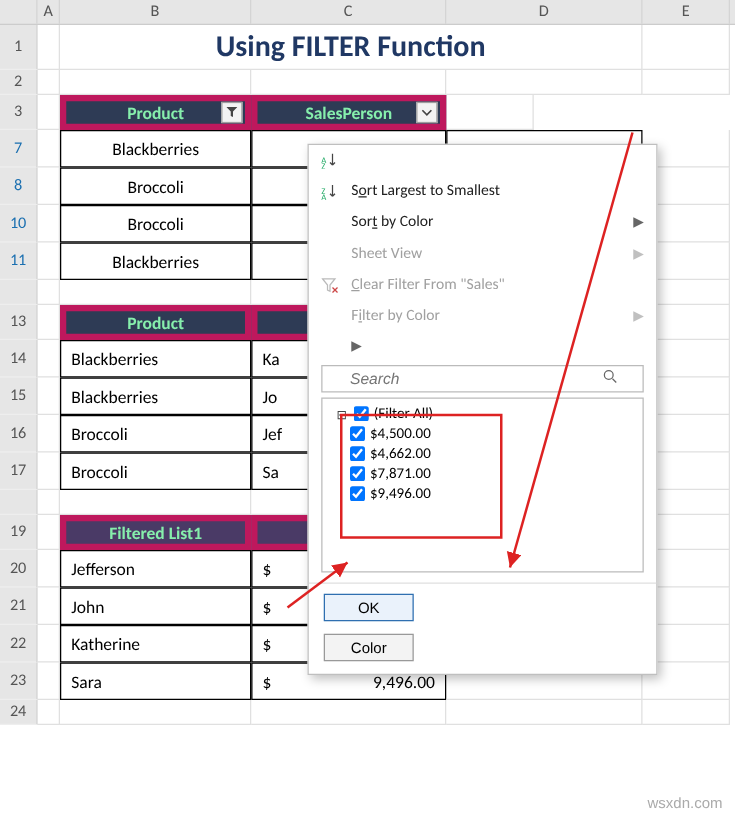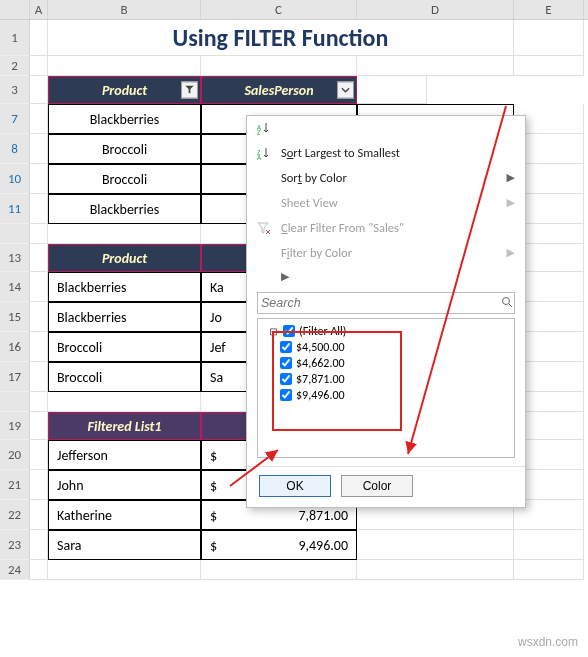--- a/index.html
+++ b/index.html
@@ -22,45 +22,45 @@
 .cC { width: 156px; }
 .cD { width: 157px; }
 .cE { width: 70px; }
 .rows { position: relative; }
 .row { display: flex; align-items: stretch; }
 .rowhdr { width: 30px; background: #e6e6e6; border-right: 1px solid #d4d4d4; border-bottom: 1px solid #eee; text-align: center; color: #555; font-size: 13px; display: flex; align-items: center; justify-content: center; }
 .rowhdr.sel { color: #1a6fb0; }
 .cell { border-right: 1px solid #e0e0e0; border-bottom: 1px solid #e0e0e0; padding: 4px 6px; display: flex; align-items: center; }
 .cell.cA { border-right: 1px solid #e0e0e0; }
 .title { font-size: 24px; font-weight: bold; color: #203864; justify-content: center; }
-.thead { background: #2e3b55; color: #fef9c3; font-weight: bold; justify-content: center; border: 1px solid #be185d; position: relative; font-style: italic; }
+.thead { background: #2e3b55; color: #86efac; font-weight: bold; justify-content: center; border: 5px solid #be185d; position: relative; }
 .thead.alt { background: #4a3a66; }
 .tcell { border: 1px solid #000; justify-content: center; }
 .tcell.left { justify-content: flex-start; padding-left: 8px; }
 .tcell.split { justify-content: space-between; padding: 4px 8px; }
 .fbtn { position: absolute; right: 2px; top: 50%; transform: translateY(-50%); width: 17px; height: 17px; background: #f3f3f3; border: 1px solid #9e9e9e; display: flex; align-items: center; justify-content: center; }
 .fbtn svg { width: 9px; height: 9px; }
 .arrow-hl { position: absolute; border: 2px solid #d22; border-radius: 50%; pointer-events: none; }
 .menu { position: absolute; top: 115px; left: 246px; width: 280px; background: #fff; border: 1px solid #bfbfbf; box-shadow: 3px 3px 8px rgba(0,0,0,.25); font-size: 12.5px; z-index: 50; }
 .menu-item { display: flex; align-items: center; padding: 5px 10px 5px 8px; gap: 8px; color: #222; }
 .menu-item.disabled { color: #a0a0a0; }
 .menu-item .mic { width: 18px; display: flex; align-items: center; justify-content: center; }
 .menu-item .mlabel { flex: 1; }
 .menu-item .chevr { color: #666; font-size: 11px; }
 .menu-item.disabled .chevr { color: #c0c0c0; }
-.menu-search { margin: 4px 10px; border: 1px solid #bbb; display: flex; align-items: center; padding: 2px 1px; }
+.menu-search { margin: 4px 10px; border: 1px solid #bbb; display: flex; align-items: center; padding: 2px 20px; }
 .menu-search input { flex: 1; border: 0; outline: 0; font-size: 12.5px; font-style: italic; color: #888; }
 .menu-search .sic { color: #666; }
 .menu-list { margin: 2px 10px 8px 10px; border: 1px solid #bbb; height: 140px; padding: 4px 6px; position: relative; }
 .menu-list .redbox { position: absolute; top: 12px; left: 14px; width: 130px; height: 100px; border: 2px solid #d22; pointer-events: none; }
 .menu-list .li { display: flex; align-items: center; gap: 4px; padding: 1px 0 1px 16px; font-size: 12px; }
 .menu-list .li.first { padding-left: 4px; }
 .menu-list .td { width: 11px; height: 11px; display: flex; align-items: center; justify-content: center; color: #444; font-size: 10px; }
 .menu-list input[type=checkbox] { margin: 0; width: 12px; height: 12px; }
-.menu-btns { display: flex; justify-content: flex-start; gap: 10px; padding: 8px 12px 10px; border-top: 1px solid #e0e0e0; }
+.menu-btns { display: flex; justify-content: center; gap: 10px; padding: 8px 12px 10px; border-top: 1px solid #e0e0e0; flex-direction: column; }
 .menu-btns button { width: 72px; height: 22px; font-size: 12px; border: 1px solid #999; background: #f3f3f3; }
 .menu-btns button.primary { border: 1px solid #2f6fb0; background: #eaf2fb; }
 .redline { position: absolute; pointer-events: none; z-index: 60; }
 .watermark { position: absolute; right: 10px; bottom: 8px; color: #aaa; font-size: 12px; font-family: Arial, sans-serif; }
 .u { text-decoration: underline; }
 </style>
 </head>
 <body>
 
 <div class="sheet">

